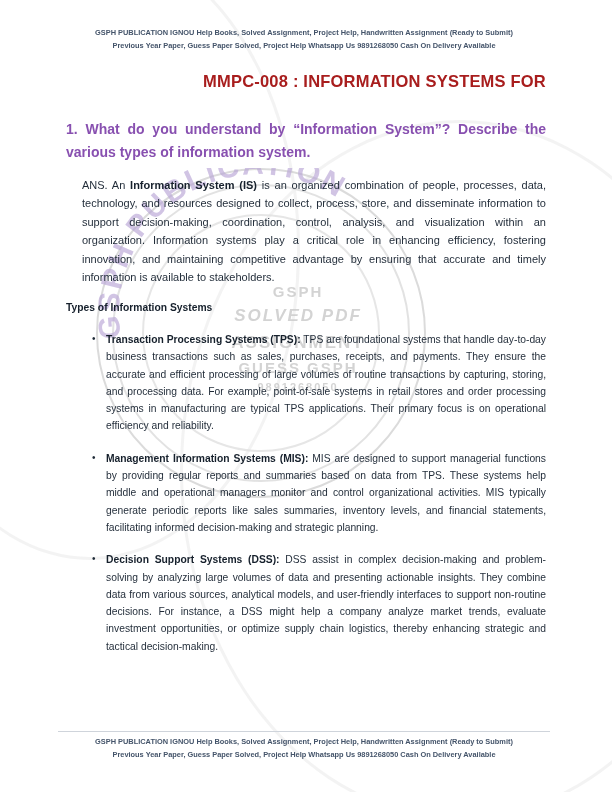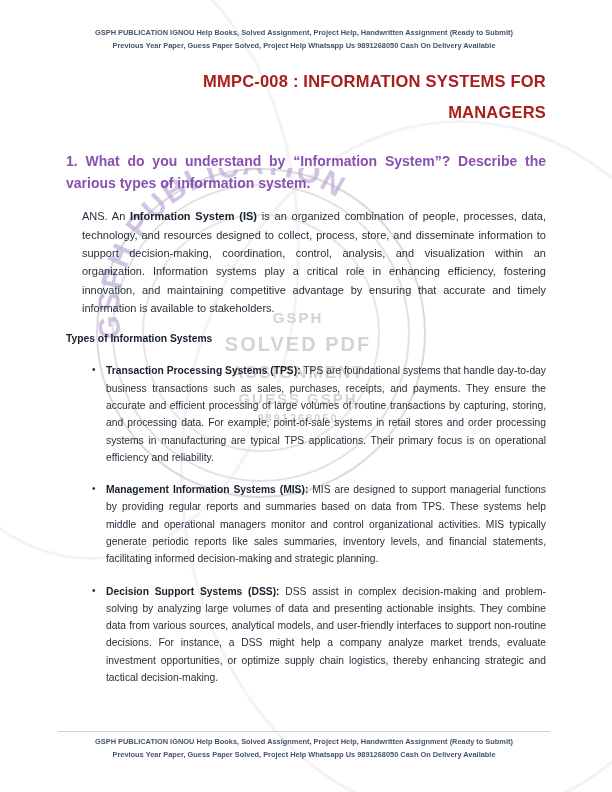--- a/index.html
+++ b/index.html
@@ -52,30 +52,30 @@
     fill: #b9a6d6;
     font-family: "Liberation Sans", sans-serif;
     font-size: 30px;
     font-weight: bold;
     letter-spacing: 2px;
     opacity: .65;
   }
   .wm-stack {
     position: absolute;
     left: 108px;
-    top: 306px;
+    top: 280px;
     width: 380px;
     text-align: center;
     color: #cccccc;
     font-family: "Liberation Sans", sans-serif;
     opacity: .85;
   }
   .wm-line { letter-spacing: 2px; font-weight: bold; line-height: 1.55; }
   .wm-line.a { font-size: 15px; }
-  .wm-line.b { font-size: 20px; }
+  .wm-line.b { font-size: 17px; font-style: italic; }
   .wm-line.c { font-size: 17px; }
   .wm-line.d { font-size: 17px; }
   .wm-line.e { font-size: 15px; }
   .wm-line.f { font-size: 11px; }
   .wm-swoosh {
     position: absolute;
     border-radius: 50%;
     border: 3px solid #f2f2f2;
     opacity: .9;
   }
@@ -209,21 +209,20 @@
 
   <div class="band band-head">
     <div>GSPH PUBLICATION IGNOU Help Books, Solved Assignment, Project Help, Handwritten Assignment (Ready to Submit)</div>
     <div>Previous Year Paper, Guess Paper Solved, Project Help Whatsapp Us 9891268050 Cash On Delivery Available</div>
   </div>
 
   <div class="content">
 
     <h1 class="doc-title">
       <span>MMPC-008 : INFORMATION SYSTEMS FOR</span>
-      <span class="line2">MANAGERS</span>
     </h1>
 
     <div class="question">1. What do you understand by “Information System”? Describe the various types of information system.</div>
 
     <p class="body-text"><span>ANS. An </span><b>Information System (IS)</b><span> is an organized combination of people, processes, data, technology, and resources designed to collect, process, store, and disseminate information to support decision-making, coordination, control, analysis, and visualization within an organization. Information systems play a critical role in enhancing efficiency, fostering innovation, and maintaining competitive advantage by ensuring that accurate and timely information is available to stakeholders.</span></p>
 
     <div class="sub-head">Types of Information Systems</div>
 
     <ul class="bullets">
       <li><span class="dot">•</span><b>Transaction Processing Systems (TPS):</b><span> TPS are foundational systems that handle day-to-day business transactions such as sales, purchases, receipts, and payments. They ensure the accurate and efficient processing of large volumes of routine transactions by capturing, storing, and processing data. For example, point-of-sale systems in retail stores and order processing systems in manufacturing are typical TPS applications. Their primary focus is on operational efficiency and reliability.</span></li>

